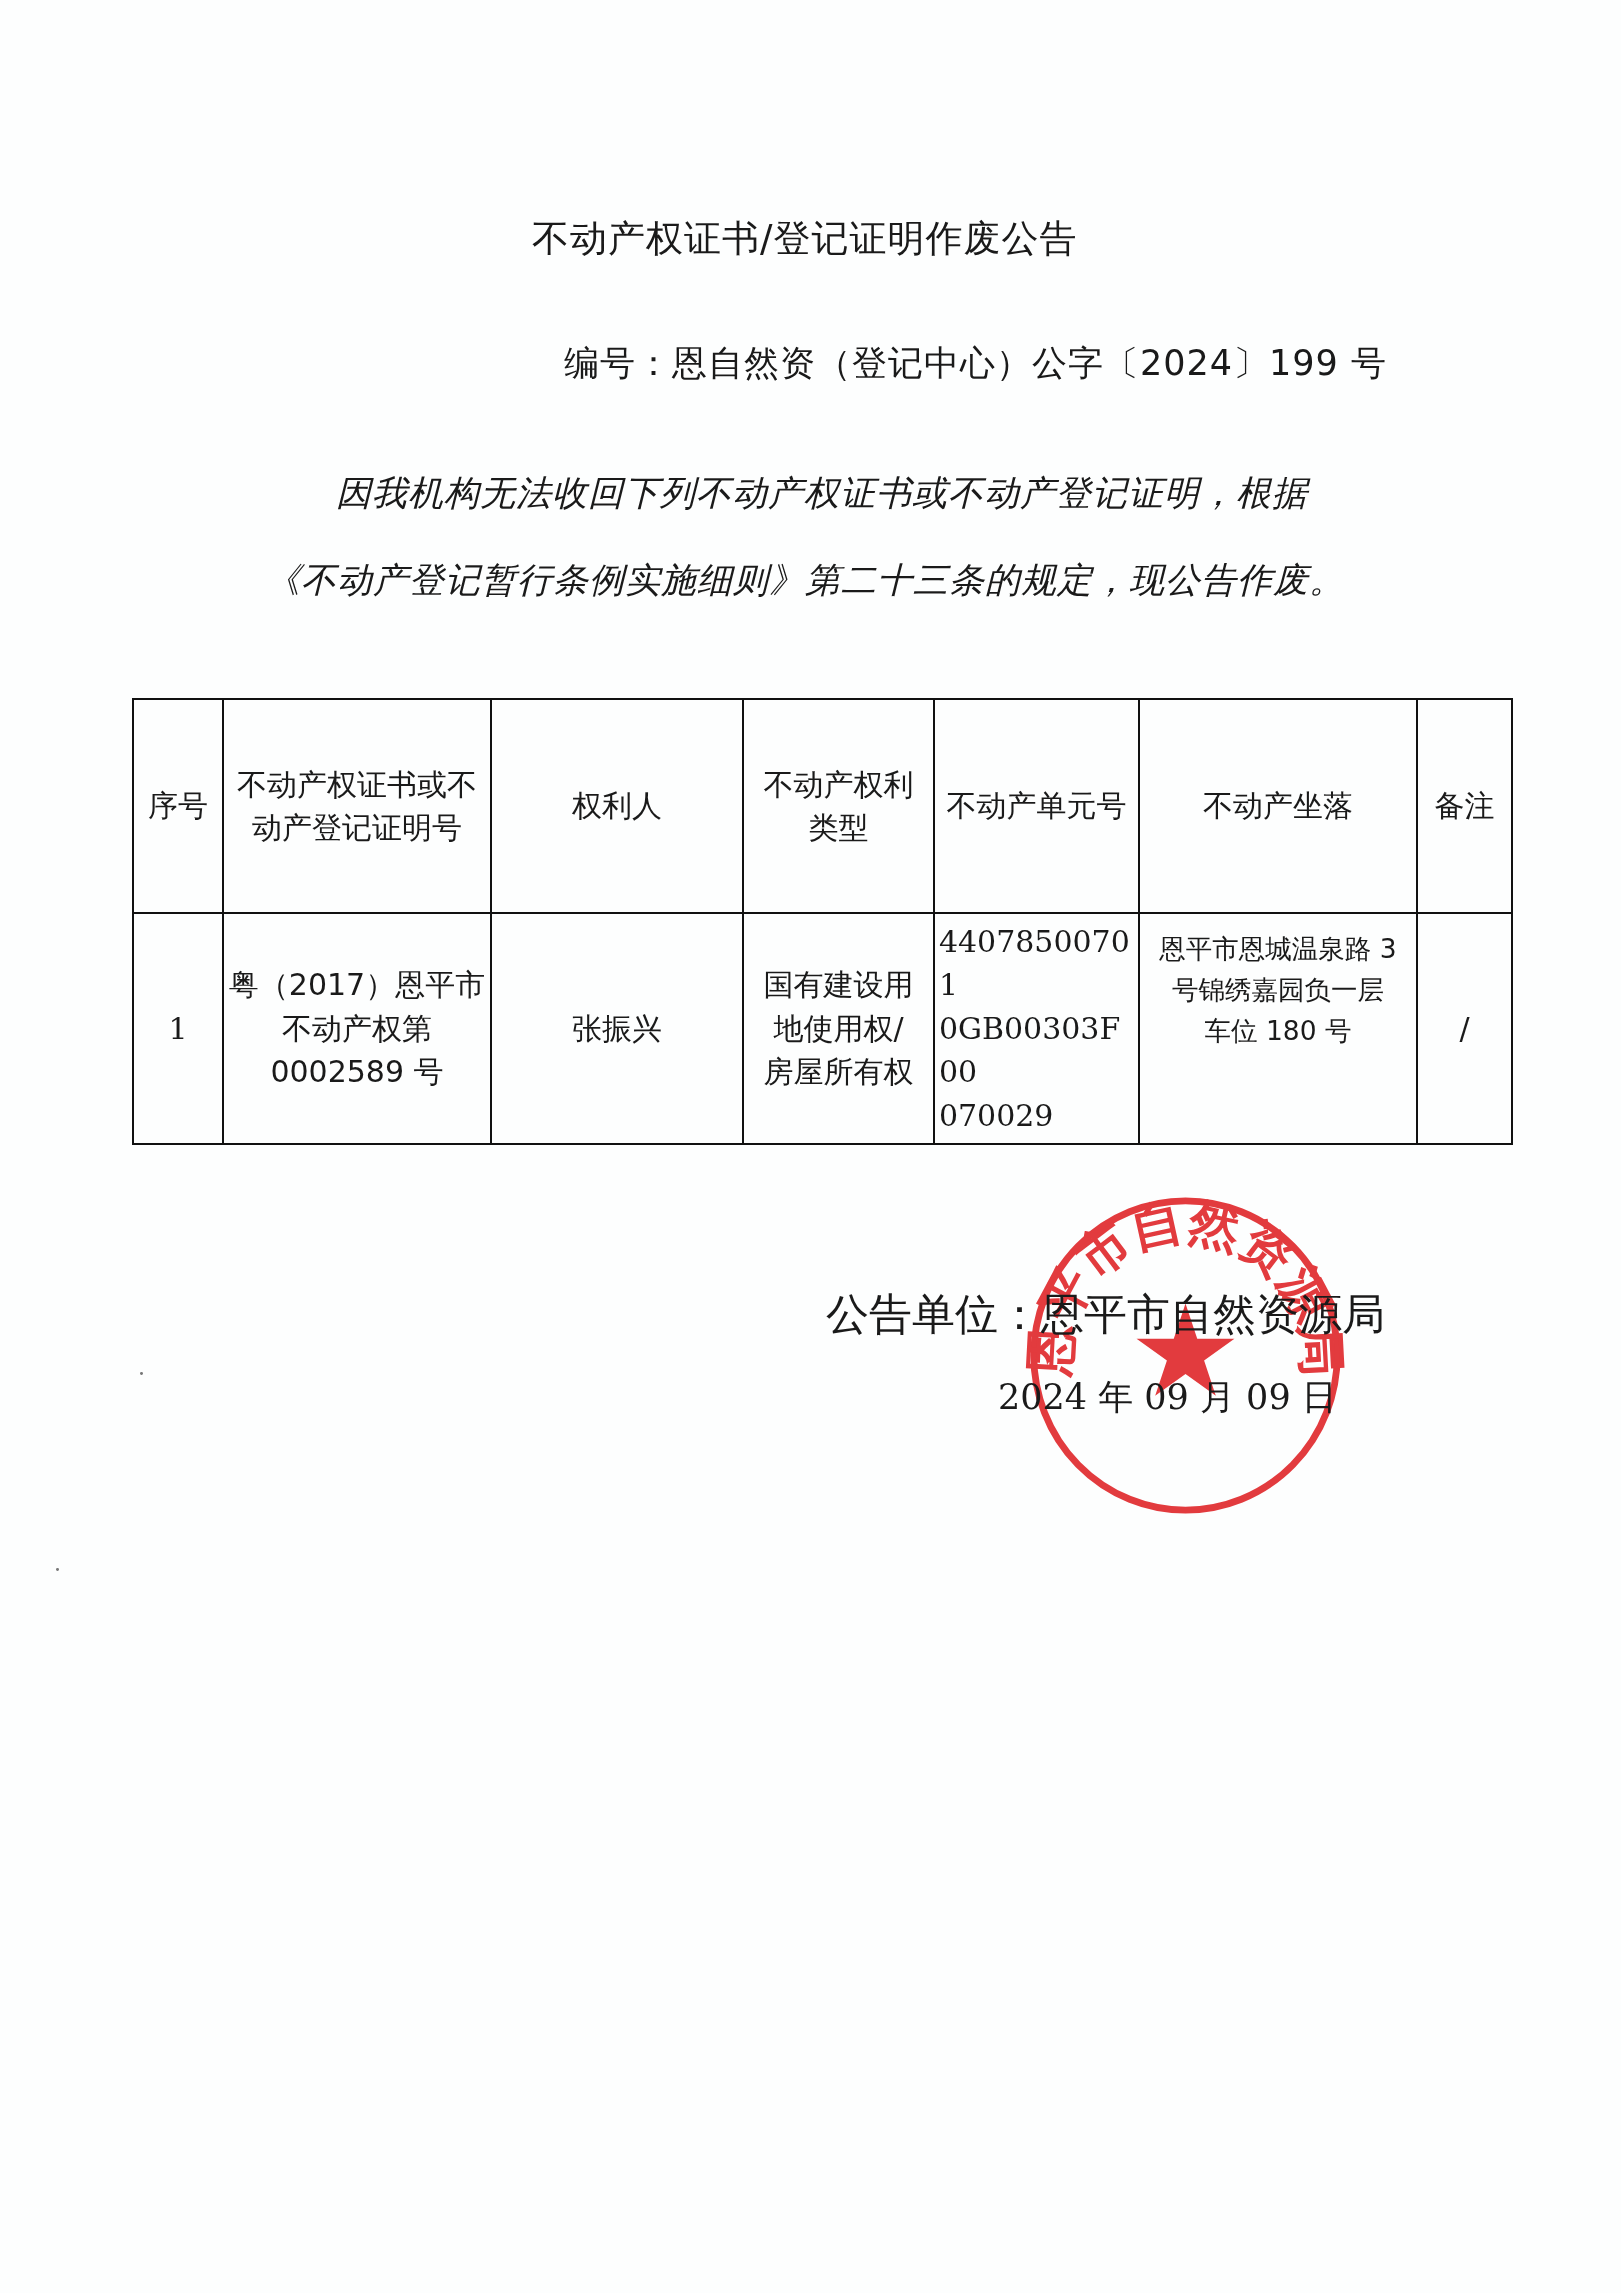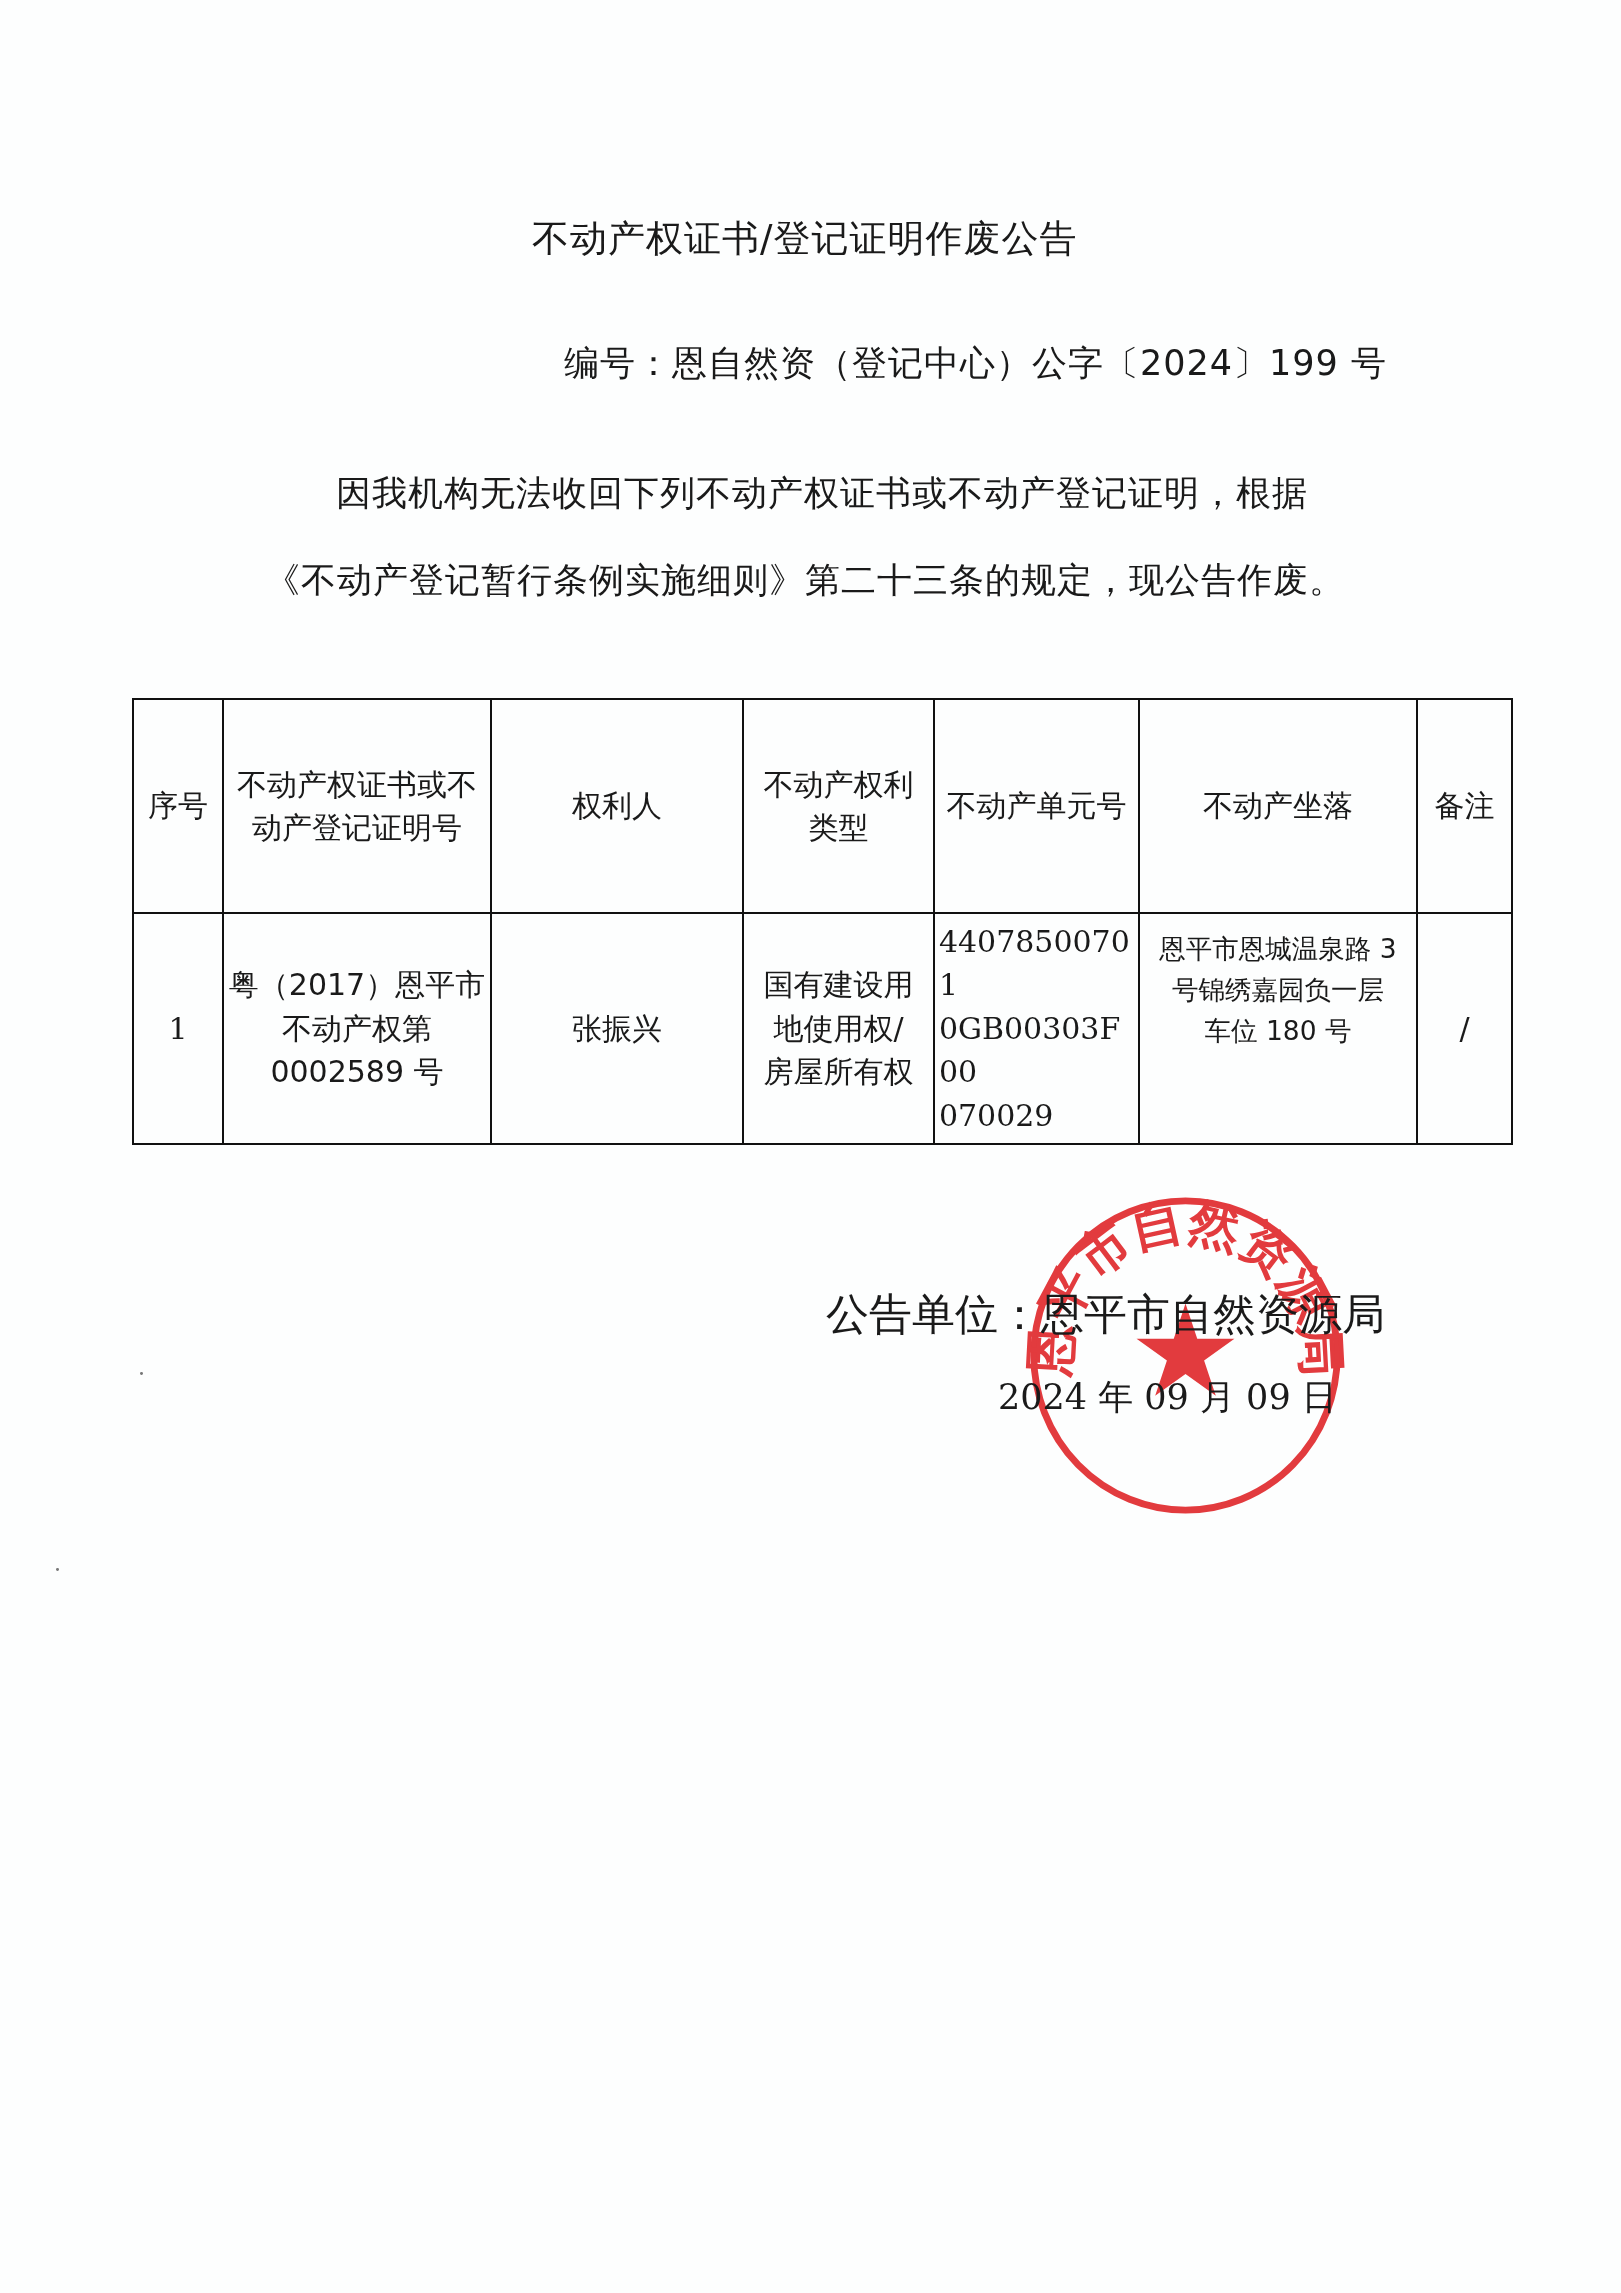--- a/index.html
+++ b/index.html
@@ -34,20 +34,21 @@
       font-family: "DejaVu Sans", "Liberation Sans", sans-serif;
       white-space: nowrap;
       margin-top: 39px;
     }
     .body-line {
       position: absolute;
       font-size: 35px;
       letter-spacing: 1px;
       white-space: nowrap;
       font-family: "DejaVu Sans", "Liberation Sans", sans-serif;
+      font-style: italic;
     }
     .line1 { left: 336px; top: 470px; }
     .line2 { left: 265px; top: 557px; }
 
     table.notice-table {
       position: absolute;
       left: 132px;
       top: 698px;
       width: 1379px;
       border-collapse: collapse;

